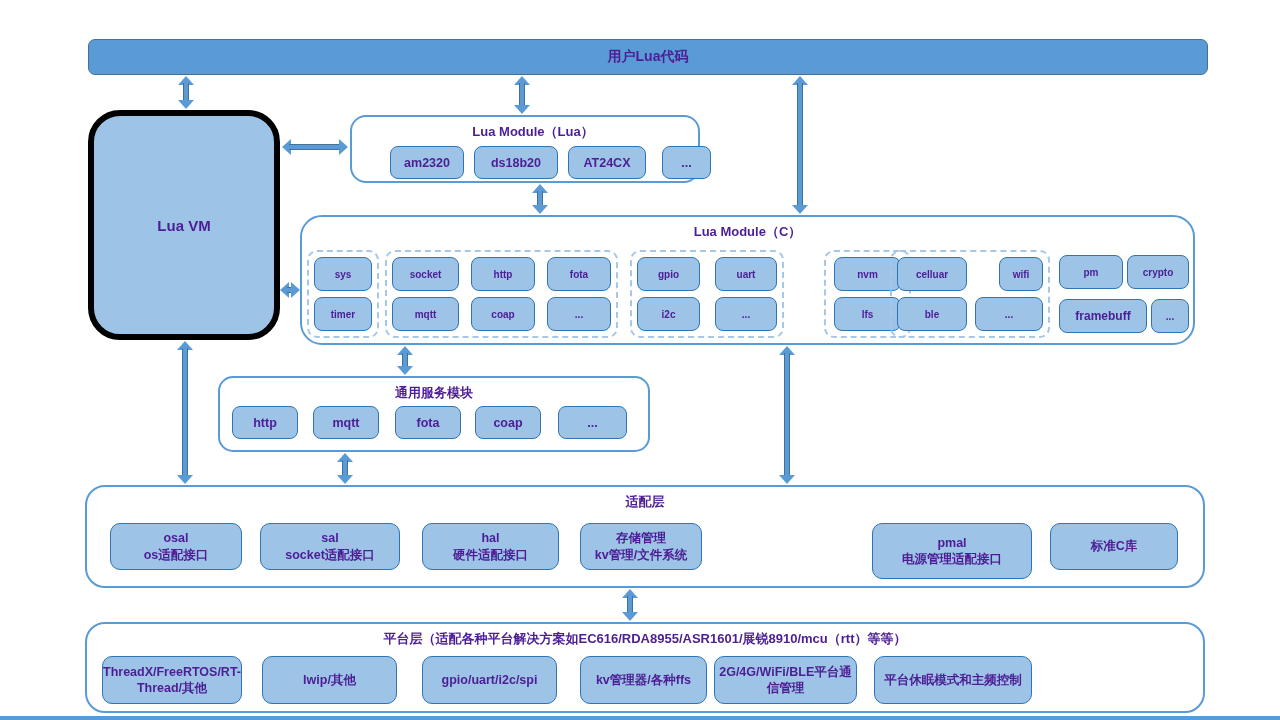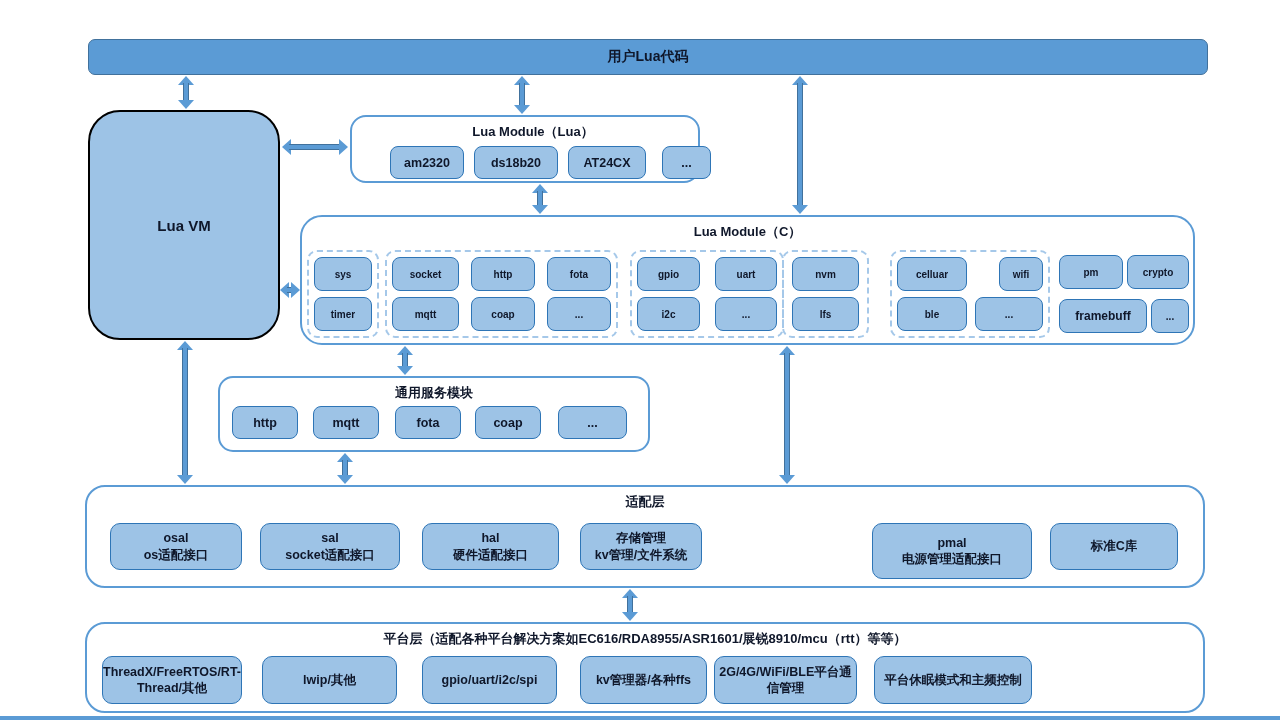--- a/index.html
+++ b/index.html
@@ -1,30 +1,30 @@
 <!DOCTYPE html>
 <html><head>
 <meta charset="utf-8">
 <style>
   html,body{margin:0;padding:0;background:#fff;}
   .canvas{
     position:relative;width:1280px;height:720px;background:#ffffff;overflow:hidden;
-    font-family:"Liberation Sans","DejaVu Sans",sans-serif;color:#0f172a;
+    font-family:"Liberation Sans","DejaVu Sans",sans-serif;color:#4c1d95;
   }
   
   .topbar{
     position:absolute;left:88px;top:39px;width:1120px;height:36px;
     background:#5b9bd5;border:1px solid #41719c;border-radius:7px;
     display:flex;align-items:center;justify-content:center;
     font-weight:bold;font-size:14px;box-sizing:border-box;
   }
   
   .luavm{
     position:absolute;left:88px;top:110px;width:192px;height:230px;
-    background:#9dc3e6;border:2px solid #000000;border-radius:32px;
+    background:#9dc3e6;border:6px solid #000000;border-radius:32px;
     display:flex;align-items:center;justify-content:center;
     font-weight:bold;font-size:15px;box-sizing:border-box;
   }
   
   .container{
     position:absolute;background:#fff;border:2px solid #5b9bd5;border-radius:18px;
     box-sizing:border-box;
   }
   .ctitle{
     text-align:center;font-weight:bold;font-size:13px;margin-top:6px;
@@ -122,21 +122,21 @@
       <div class="grow">
         <div class="gchip" style="width:63px;">gpio</div>
         <div class="gchip" style="width:62px;">uart</div>
       </div>
       <div class="grow">
         <div class="gchip" style="width:63px;">i2c</div>
         <div class="gchip" style="width:62px;">...</div>
       </div>
     </div>
 
-    <div class="group dashed" style="left:480px;width:87px;">
+    <div class="group dashed" style="left:522px;width:87px;">
       <div class="grow center">
           <div class="gchip" style="width:67px;">nvm</div>
         </div>
       <div class="grow center">
           <div class="gchip" style="width:67px;">lfs</div>
         </div>
     </div>
 
     <div class="group dashed" style="left:588px;width:160px;">
       <div class="grow">

